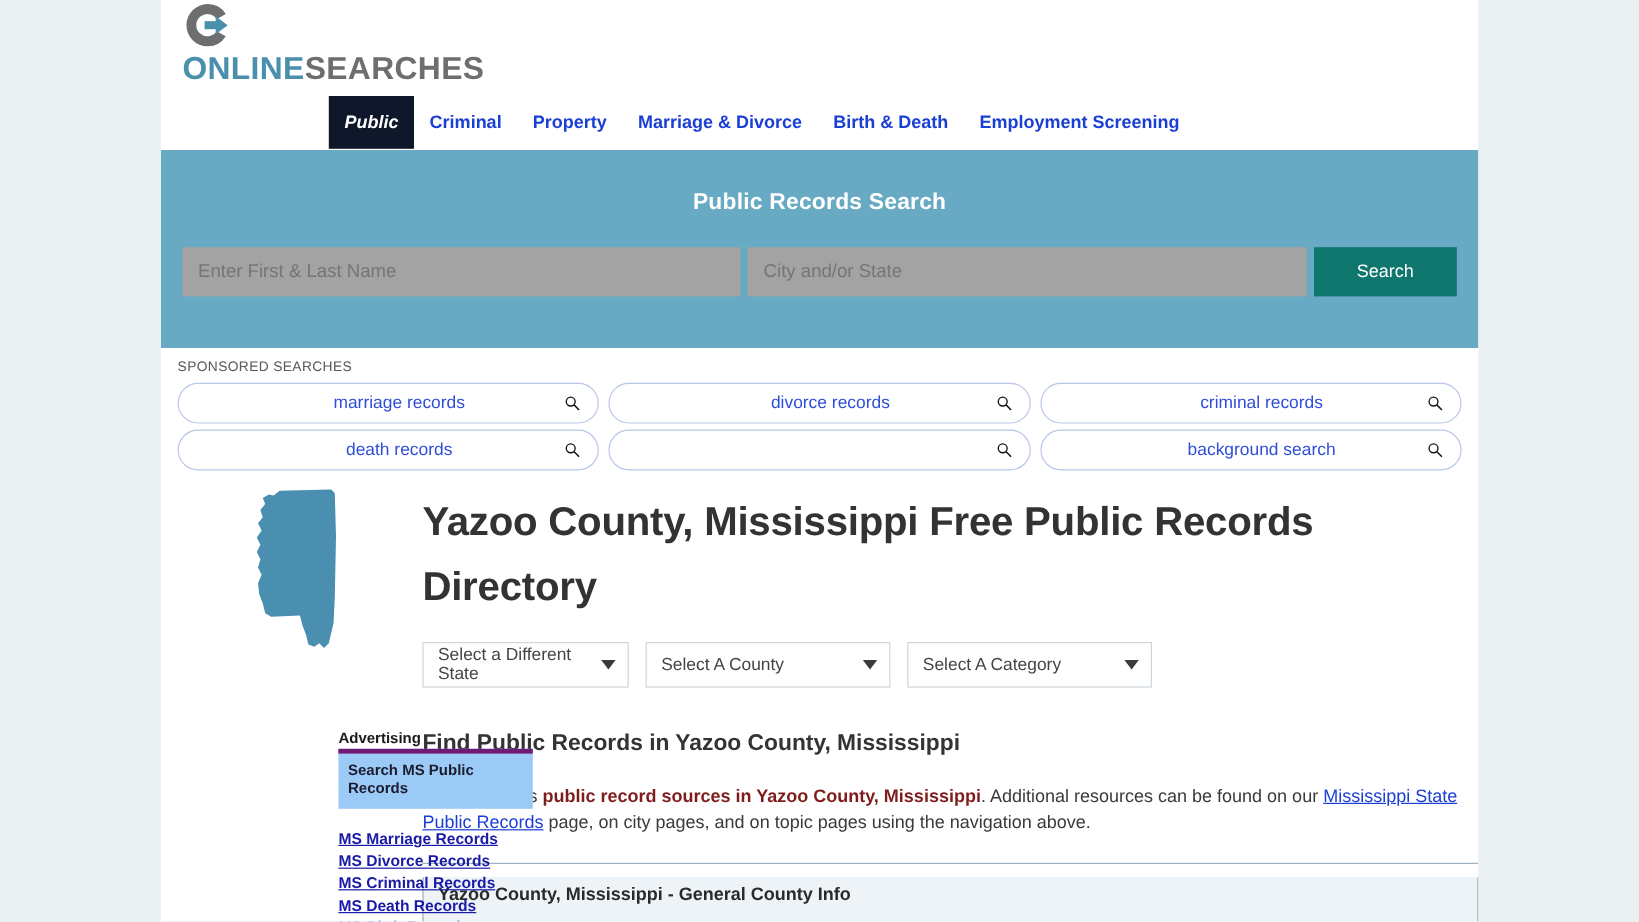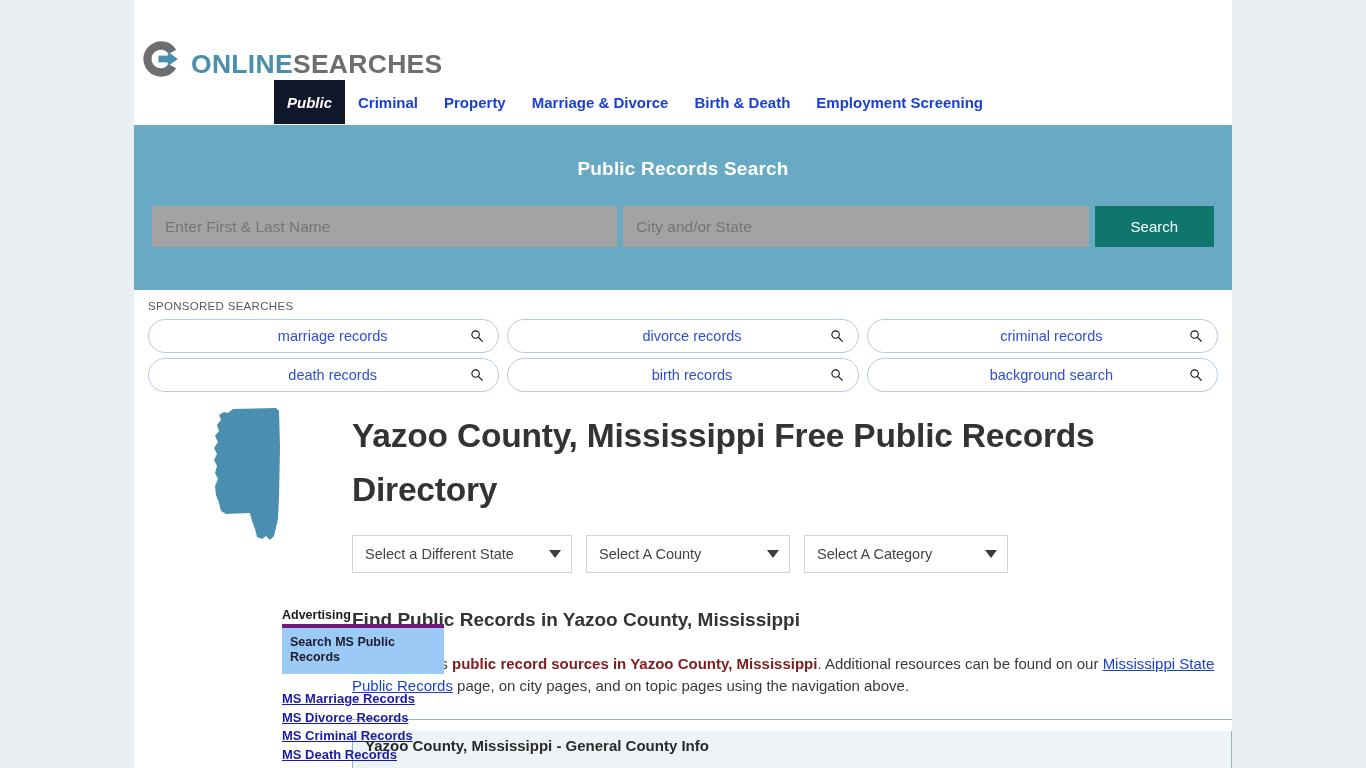--- a/index.html
+++ b/index.html
@@ -22,22 +22,23 @@
     width: 1098px;
     height: 768px;
     background: #ffffff;
     overflow: hidden;
   }
 
   
   .logo-row {
     height: 80px;
     display: flex;
-    align-items: flex-end;
-    padding-left: 6px;
+    align-items: flex-start;
+    padding-left: 18px;
+    flex-direction: column;
   }
   .logo-mark { width: 42px; height: 42px; margin-right: 9px; flex: none; }
   .logo-text { font-size: 26.5px; font-weight: bold; letter-spacing: .3px; }
   .logo-online { color: #4a90ad; }
   .logo-searches { color: #6d6e70; }
 
   
   .nav {
     height: 45px;
     display: flex;
@@ -157,21 +158,21 @@
     border: 1px solid #ccd6dc;
     background: #fff;
     height: 38px;
     display: flex;
     align-items: center;
     margin-right: 14px;
     padding: 0 10px 0 12px;
     cursor: pointer;
     position: relative;
   }
-  #sel-state { width: 220px; }
+  #sel-state { width: 172px; }
   #sel-county { width: 204px; }
   #sel-category { width: 204px; justify-content: space-between; }
   .sel-label { font-size: 14.5px; color: #444; flex: 1; }
   .caret {
     width: 0; height: 0;
     border-left: 6px solid transparent;
     border-right: 6px solid transparent;
     border-top: 8px solid #3b3b3b;
     margin-left: 8px;
   }
@@ -311,21 +312,20 @@
 
       <div class="pill-row">
         <div class="pill">
           <span class="pill-text">death records</span>
           <svg class="pill-ico" viewBox="0 0 20 20">
             <circle cx="8" cy="8" r="5.3" fill="none" stroke="#111" stroke-width="1.6"></circle>
             <line x1="12" y1="12" x2="18" y2="18" stroke="#111" stroke-width="1.8"></line>
           </svg>
         </div>
         <div class="pill">
-          <span class="pill-text">birth records</span>
           <svg class="pill-ico" viewBox="0 0 20 20">
             <circle cx="8" cy="8" r="5.3" fill="none" stroke="#111" stroke-width="1.6"></circle>
             <line x1="12" y1="12" x2="18" y2="18" stroke="#111" stroke-width="1.8"></line>
           </svg>
         </div>
         <div class="pill">
           <span class="pill-text">background search</span>
           <svg class="pill-ico" viewBox="0 0 20 20">
             <circle cx="8" cy="8" r="5.3" fill="none" stroke="#111" stroke-width="1.6"></circle>
             <line x1="12" y1="12" x2="18" y2="18" stroke="#111" stroke-width="1.8"></line>

